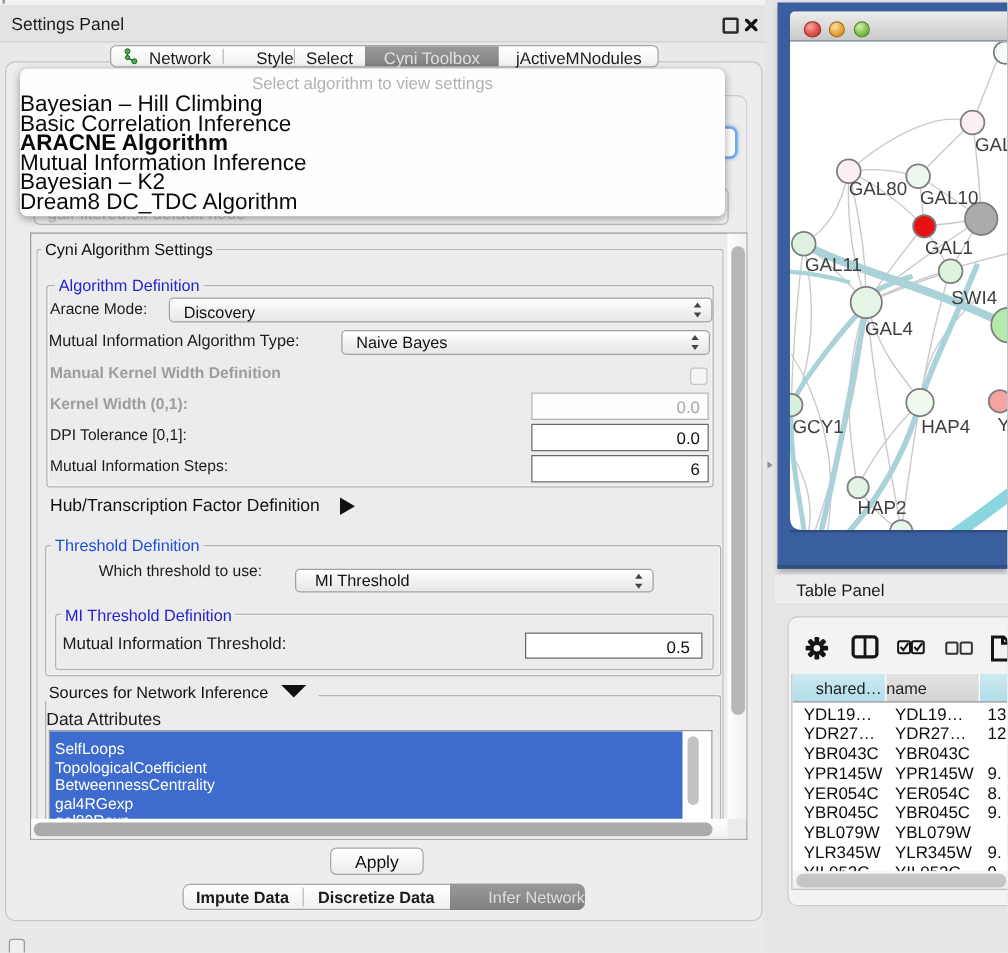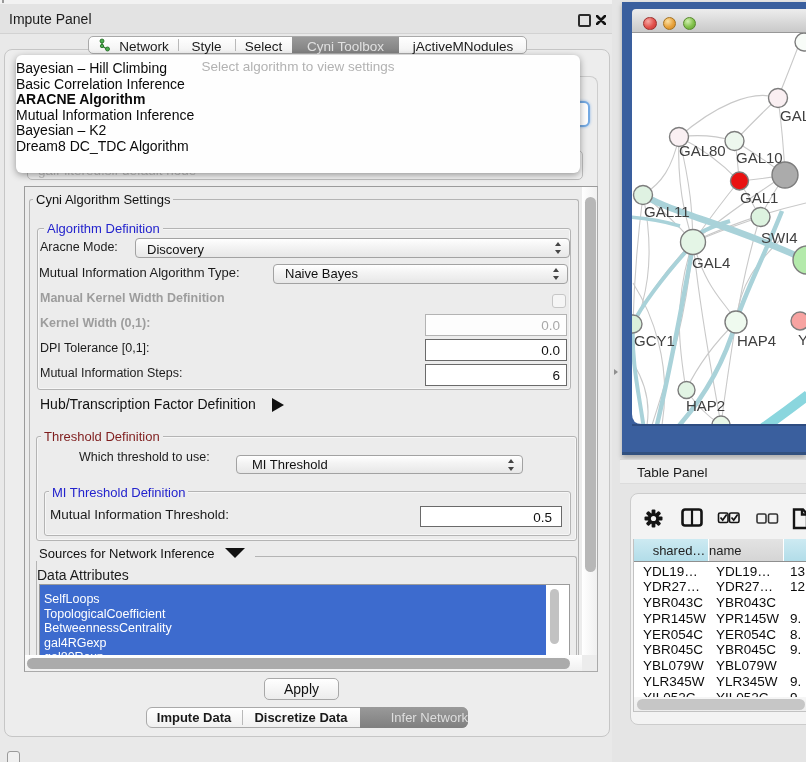--- a/index.html
+++ b/index.html
@@ -24,21 +24,21 @@
 .gtitle{position:absolute;font-size:13px;white-space:nowrap;background:#ececec;padding:0 3px}
 .seg-sep{position:absolute;top:3px;bottom:3px;width:1px;background:#b9b9b9}
 </style>
 </head>
 <body>
 
 <div class="abs" style="left:0;top:0;width:612px;height:762px;background:#e9e9e9"></div>
 <div class="abs" style="left:0;top:0;width:618px;height:4px;background:#f2f2f2"></div>
 <div class="abs" style="left:2px;top:0;width:2px;height:3px;background:#9a9a9a"></div>
 <div class="abs" style="left:0;top:4px;width:618px;height:29px;background:#e3e3e3;border-bottom:1px solid #d2d2d2"></div>
-<div class="abs" style="left:9px;top:11px;font-size:14px;color:#1b1b1b">Impute Panel</div>
+<div class="abs" style="left:9px;top:11px;font-size:14px;color:#1b1b1b">Settings Panel</div>
 
 <div class="abs" style="left:578px;top:14px;width:9px;height:9px;border:2px solid #2b2b2b;border-radius:2px"></div>
 <svg class="abs" style="left:596px;top:15px" width="10" height="10" viewBox="0 0 10 10">
   <path d="M1,1 L9,9 M9,1 L1,9" stroke="#141414" stroke-width="2.6" stroke-linecap="round"></path>
 </svg>
 
 <div class="abs" style="left:4px;top:49px;width:606px;height:688px;background:#ededed;border:1px solid #c6c6c6;border-radius:8px;box-sizing:border-box"></div>
 
 <div class="abs" style="left:88px;top:36px;width:439px;height:18px;border:1px solid #a9a9a9;border-radius:5px;background:linear-gradient(#ffffff,#f1f1f1);box-sizing:border-box"></div>
 <div class="seg-sep" style="left:178px;top:39px;height:12px"></div>
@@ -46,21 +46,21 @@
 <div class="abs" style="left:292px;top:37px;width:107px;height:16px;background:linear-gradient(#9a9a9a,#808080)"></div>
 
 <svg class="abs" style="left:99px;top:38px" width="12" height="14" viewBox="0 0 12 14">
   <line x1="3" y1="3" x2="3" y2="8" stroke="#2c7a2c" stroke-width="1.2"></line>
   <line x1="3" y1="8" x2="8" y2="11" stroke="#2c7a2c" stroke-width="1.2"></line>
   <circle cx="3" cy="3" r="2" fill="#4caf50" stroke="#1e651e" stroke-width="0.8"></circle>
   <circle cx="3" cy="8" r="1.7" fill="#4caf50" stroke="#1e651e" stroke-width="0.8"></circle>
   <circle cx="8.5" cy="11" r="2" fill="#4caf50" stroke="#1e651e" stroke-width="0.8"></circle>
 </svg>
 <div class="abs" style="left:110px;top:39px;width:68px;text-align:center;font-size:13.5px;color:#1a1a1a">Network</div>
-<div class="abs" style="left:178px;top:39px;width:57px;text-align:center;font-size:13.5px;color:#1a1a1a">Style</div>
+<div class="abs" style="left:178px;top:39px;width:57px;text-align:right;font-size:13.5px;color:#1a1a1a">Style</div>
 <div class="abs" style="left:235px;top:39px;width:57px;text-align:center;font-size:13.5px;color:#1a1a1a">Select</div>
 <div class="abs" style="left:292px;top:39px;width:107px;text-align:center;font-size:13.5px;color:#e0e0e0">Cyni Toolbox</div>
 <div class="abs" style="left:399px;top:39px;width:128px;text-align:center;font-size:13.5px;color:#1a1a1a">jActiveMNodules</div>
 
 <div class="abs" style="left:560px;top:101px;width:30px;height:26px;border:2px solid #74a9e2;border-radius:6px;background:#fff;box-sizing:border-box;box-shadow:0 0 3px #8ab6e8"></div>
 <div class="abs" style="left:27px;top:150px;width:556px;height:30px;border:1px solid #bdbdbd;border-radius:5px;background:#f1f1f1;box-sizing:border-box"></div>
 <div class="abs" style="left:38px;top:163px;font-size:13.5px;color:#c0c0c0">galFiltered.sif default node</div>
 
 <div class="abs" style="left:555px;top:76px;width:43px;height:110px;border-top:1px solid #cdcdcd;border-right:1px solid #cdcdcd;border-top-right-radius:8px;box-sizing:border-box"></div>
 
@@ -99,21 +99,21 @@
 <div class="lbl" style="left:40px;top:341px">DPI Tolerance [0,1]:</div>
 <div class="field" style="left:425px;top:339px;width:142px;height:22px;border:1.5px solid #6a6a6a">0.0</div>
 
 <div class="lbl" style="left:40px;top:366px">Mutual Information Steps:</div>
 <div class="field" style="left:425px;top:364px;width:142px;height:22px;border:1.5px solid #6a6a6a">6</div>
 
 <div class="abs" style="left:40px;top:396px;font-size:14px;color:#111">Hub/Transcription Factor Definition</div>
 <div class="abs" style="left:272px;top:398px;width:0;height:0;border-top:7.5px solid transparent;border-bottom:7.5px solid transparent;border-left:12px solid #111"></div>
 
 <div class="groupbox" style="left:36px;top:436px;width:541px;height:105px"></div>
-<div class="gtitle" style="left:41px;top:429px;color:#7f1d1d">Threshold Definition</div>
+<div class="gtitle" style="left:41px;top:429px;color:#1d4ed8">Threshold Definition</div>
 
 <div class="lbl" style="left:79px;top:450px">Which threshold to use:</div>
 <div class="combo" style="left:236px;top:455px;width:287px;height:19px">
     <span class="tx" style="top:1px;left:15px">MI Threshold</span>
     <span class="spin"></span>
   </div>
 
 <div class="groupbox" style="left:44px;top:491px;width:527px;height:45px"></div>
 <div class="gtitle" style="left:49px;top:485px;color:#2323cd">MI Threshold Definition</div>
 <div class="lbl" style="left:50px;top:507px;font-size:13.5px">Mutual Information Threshold:</div>
@@ -136,21 +136,21 @@
 <div class="seg-sep" style="left:242px;top:710px;height:15px"></div>
 <div class="abs" style="left:360px;top:707px;width:108px;height:21px;background:linear-gradient(#9a9a9a,#7f7f7f);border-radius:0 6px 6px 0"></div>
 <div class="abs" style="left:146px;top:710px;width:96px;text-align:center;font-size:13px;font-weight:bold;color:#1a1a1a">Impute Data</div>
 <div class="abs" style="left:242px;top:710px;width:118px;text-align:center;font-size:13px;font-weight:bold;color:#1a1a1a">Discretize Data</div>
 <div class="abs" style="left:360px;top:710px;width:108px;text-align:right;font-size:13px;color:#dedede">Infer Network</div>
 
 <div class="abs" style="left:7px;top:751px;width:13px;height:14px;border:1.5px solid #9a9a9a;border-radius:3px;background:#f0f0f0;box-sizing:border-box"></div>
 
 <div class="abs" style="left:16px;top:55px;width:564px;height:118px;background:#fefefe;border-radius:6px;box-shadow:0 2px 7px rgba(0,0,0,0.38);"></div>
 <div class="abs" style="left:16px;top:59px;width:564px;text-align:center;font-size:13.5px;color:#b2b2b2">Select algorithm to view settings</div>
-<div class="abs" style="left:16px;top:61px;font-size:14px;color:#0a0a0a;line-height:15.5px">Bayesian – Hill Climbing<br>Basic Correlation Inference<br><span class="b">ARACNE Algorithm</span><br>Mutual Information Inference<br>Bayesian – K2<br>Dream8 DC_TDC Algorithm</div>
+<div class="abs" style="left:16px;top:76px;font-size:18px;color:#0a0a0a;line-height:15.5px">Bayesian – Hill Climbing<br>Basic Correlation Inference<br><span class="b">ARACNE Algorithm</span><br>Mutual Information Inference<br>Bayesian – K2<br>Dream8 DC_TDC Algorithm</div>
 
 <div class="abs" style="left:612px;top:0;width:194px;height:762px;background:#e5e5e5"></div>
 
 <div class="abs" style="left:614px;top:369px;width:0;height:0;border-top:3px solid transparent;border-bottom:3px solid transparent;border-left:4px solid #909090"></div>
 
 <div class="abs" style="left:622px;top:2px;width:184px;height:453px;background:#3a5f9e;box-shadow:0 3px 5px rgba(0,0,0,0.25)"></div>
 
 <div class="abs" style="left:632px;top:9px;width:174px;height:23px;background:linear-gradient(#ededed,#c9c9c9);border-bottom:1px solid #989898;border-radius:4px 0 0 0"></div>
 <div class="abs" style="left:643px;top:16.5px;width:11.5px;height:11.5px;border-radius:50%;background:radial-gradient(circle at 35% 30%,#f6a9a4,#e2514c 55%,#c33532);border:0.5px solid #9d2f2c"></div>
 <div class="abs" style="left:662.8px;top:16.5px;width:11.5px;height:11.5px;border-radius:50%;background:radial-gradient(circle at 35% 30%,#fbe0a3,#e8a33d 55%,#cd8322);border:0.5px solid #a5721f"></div>

